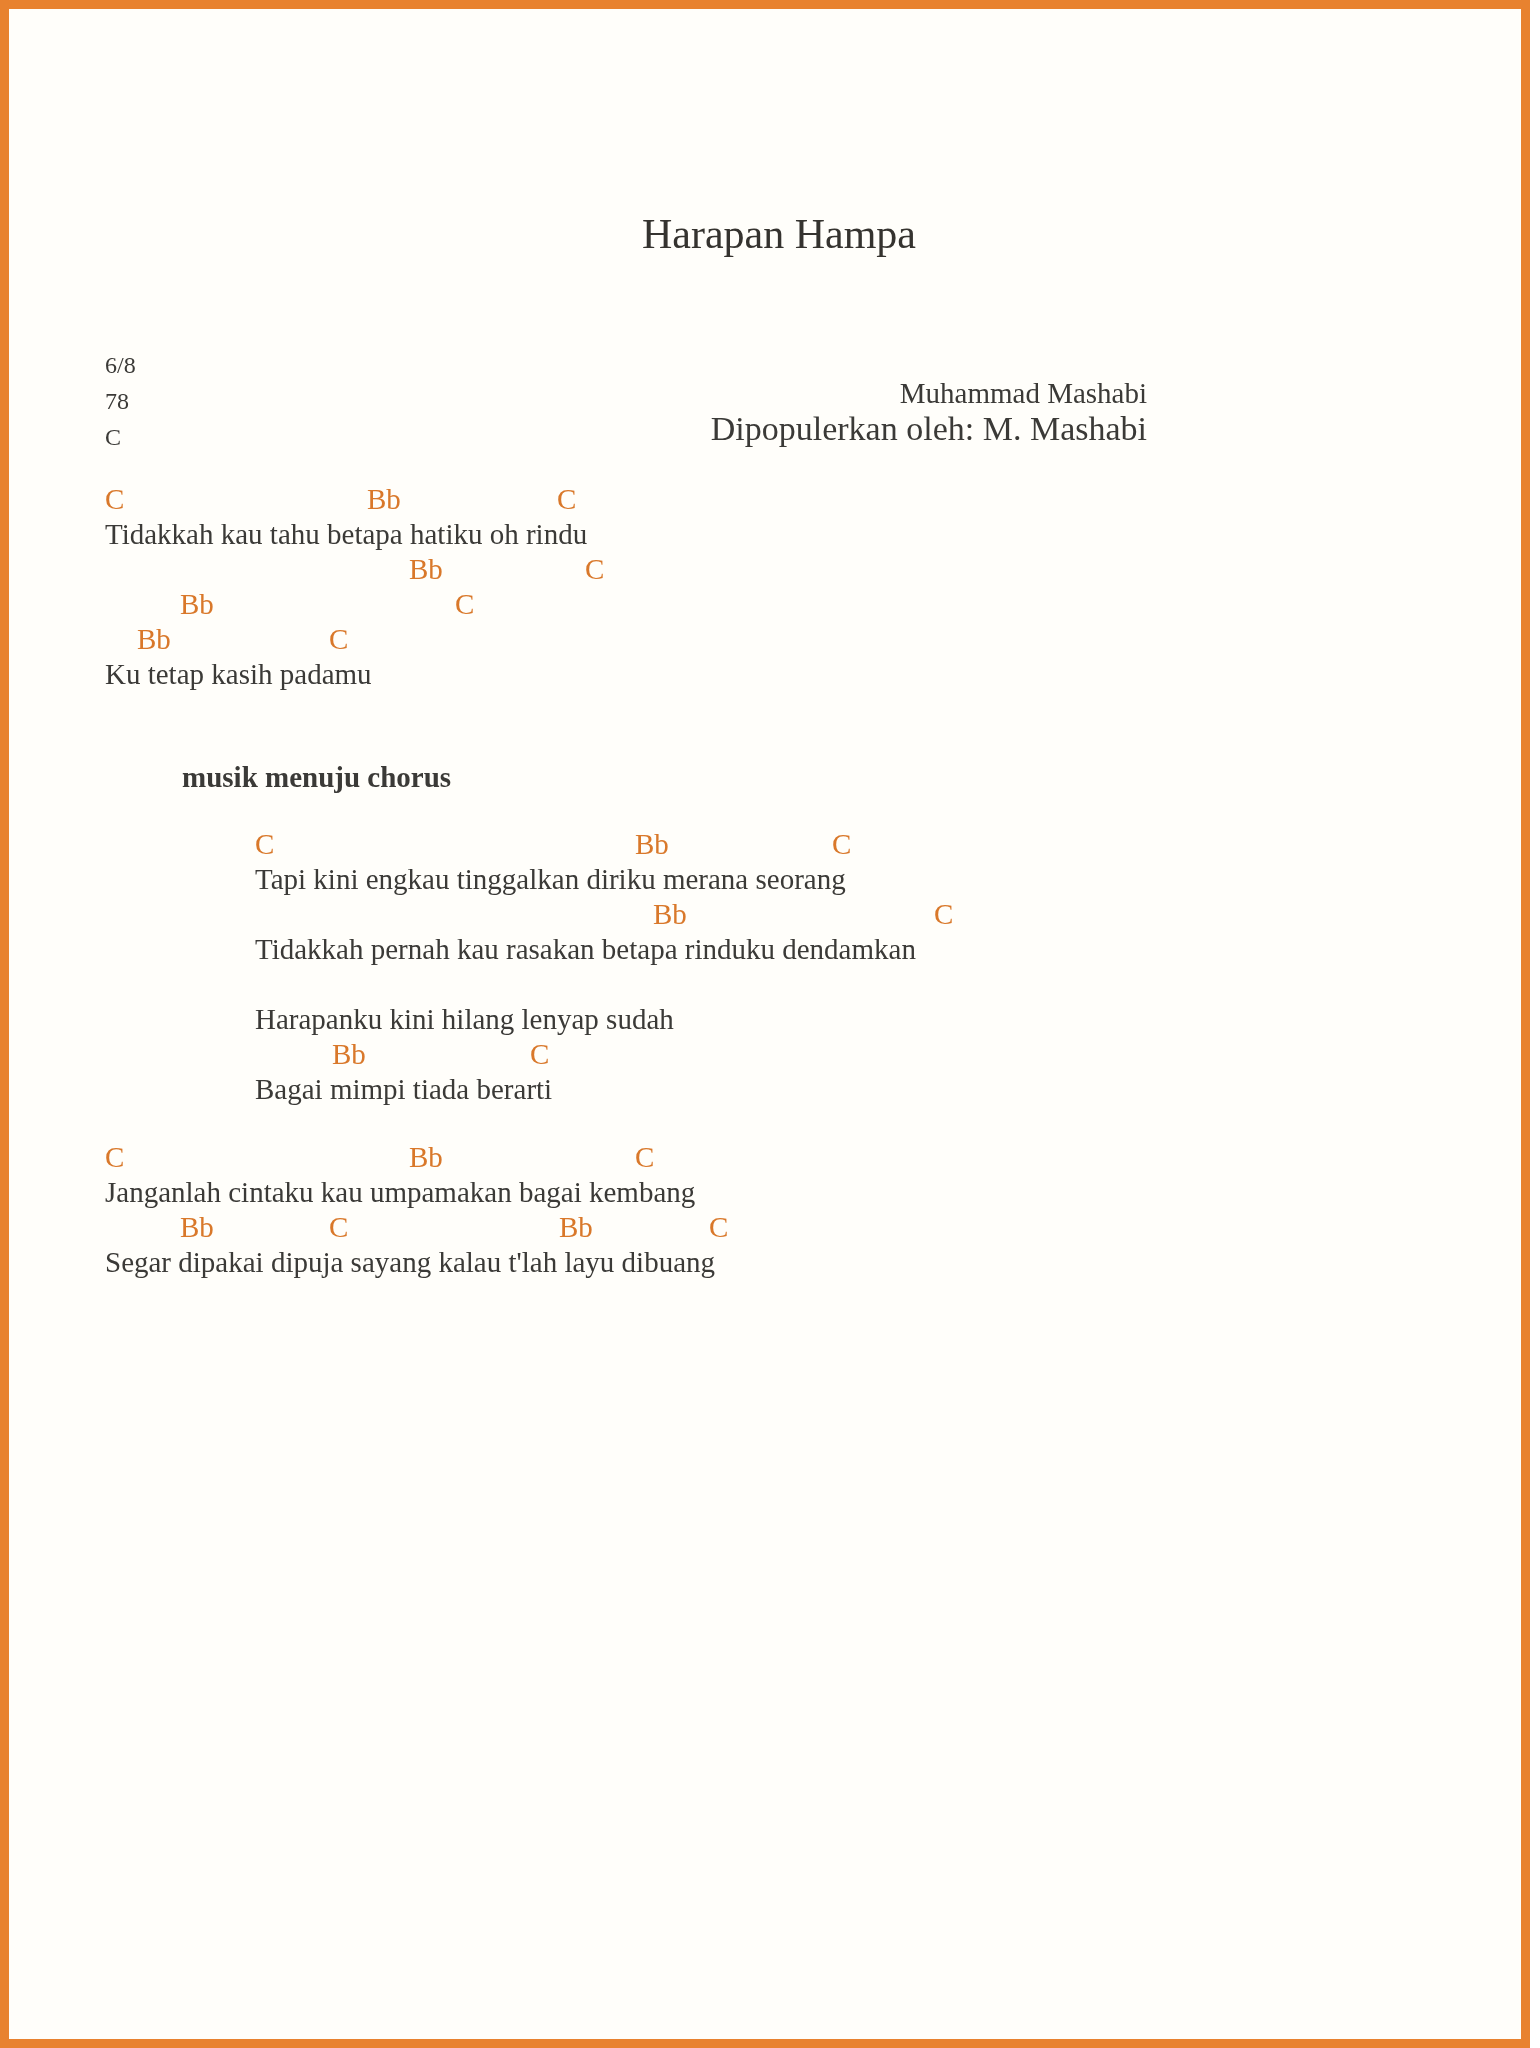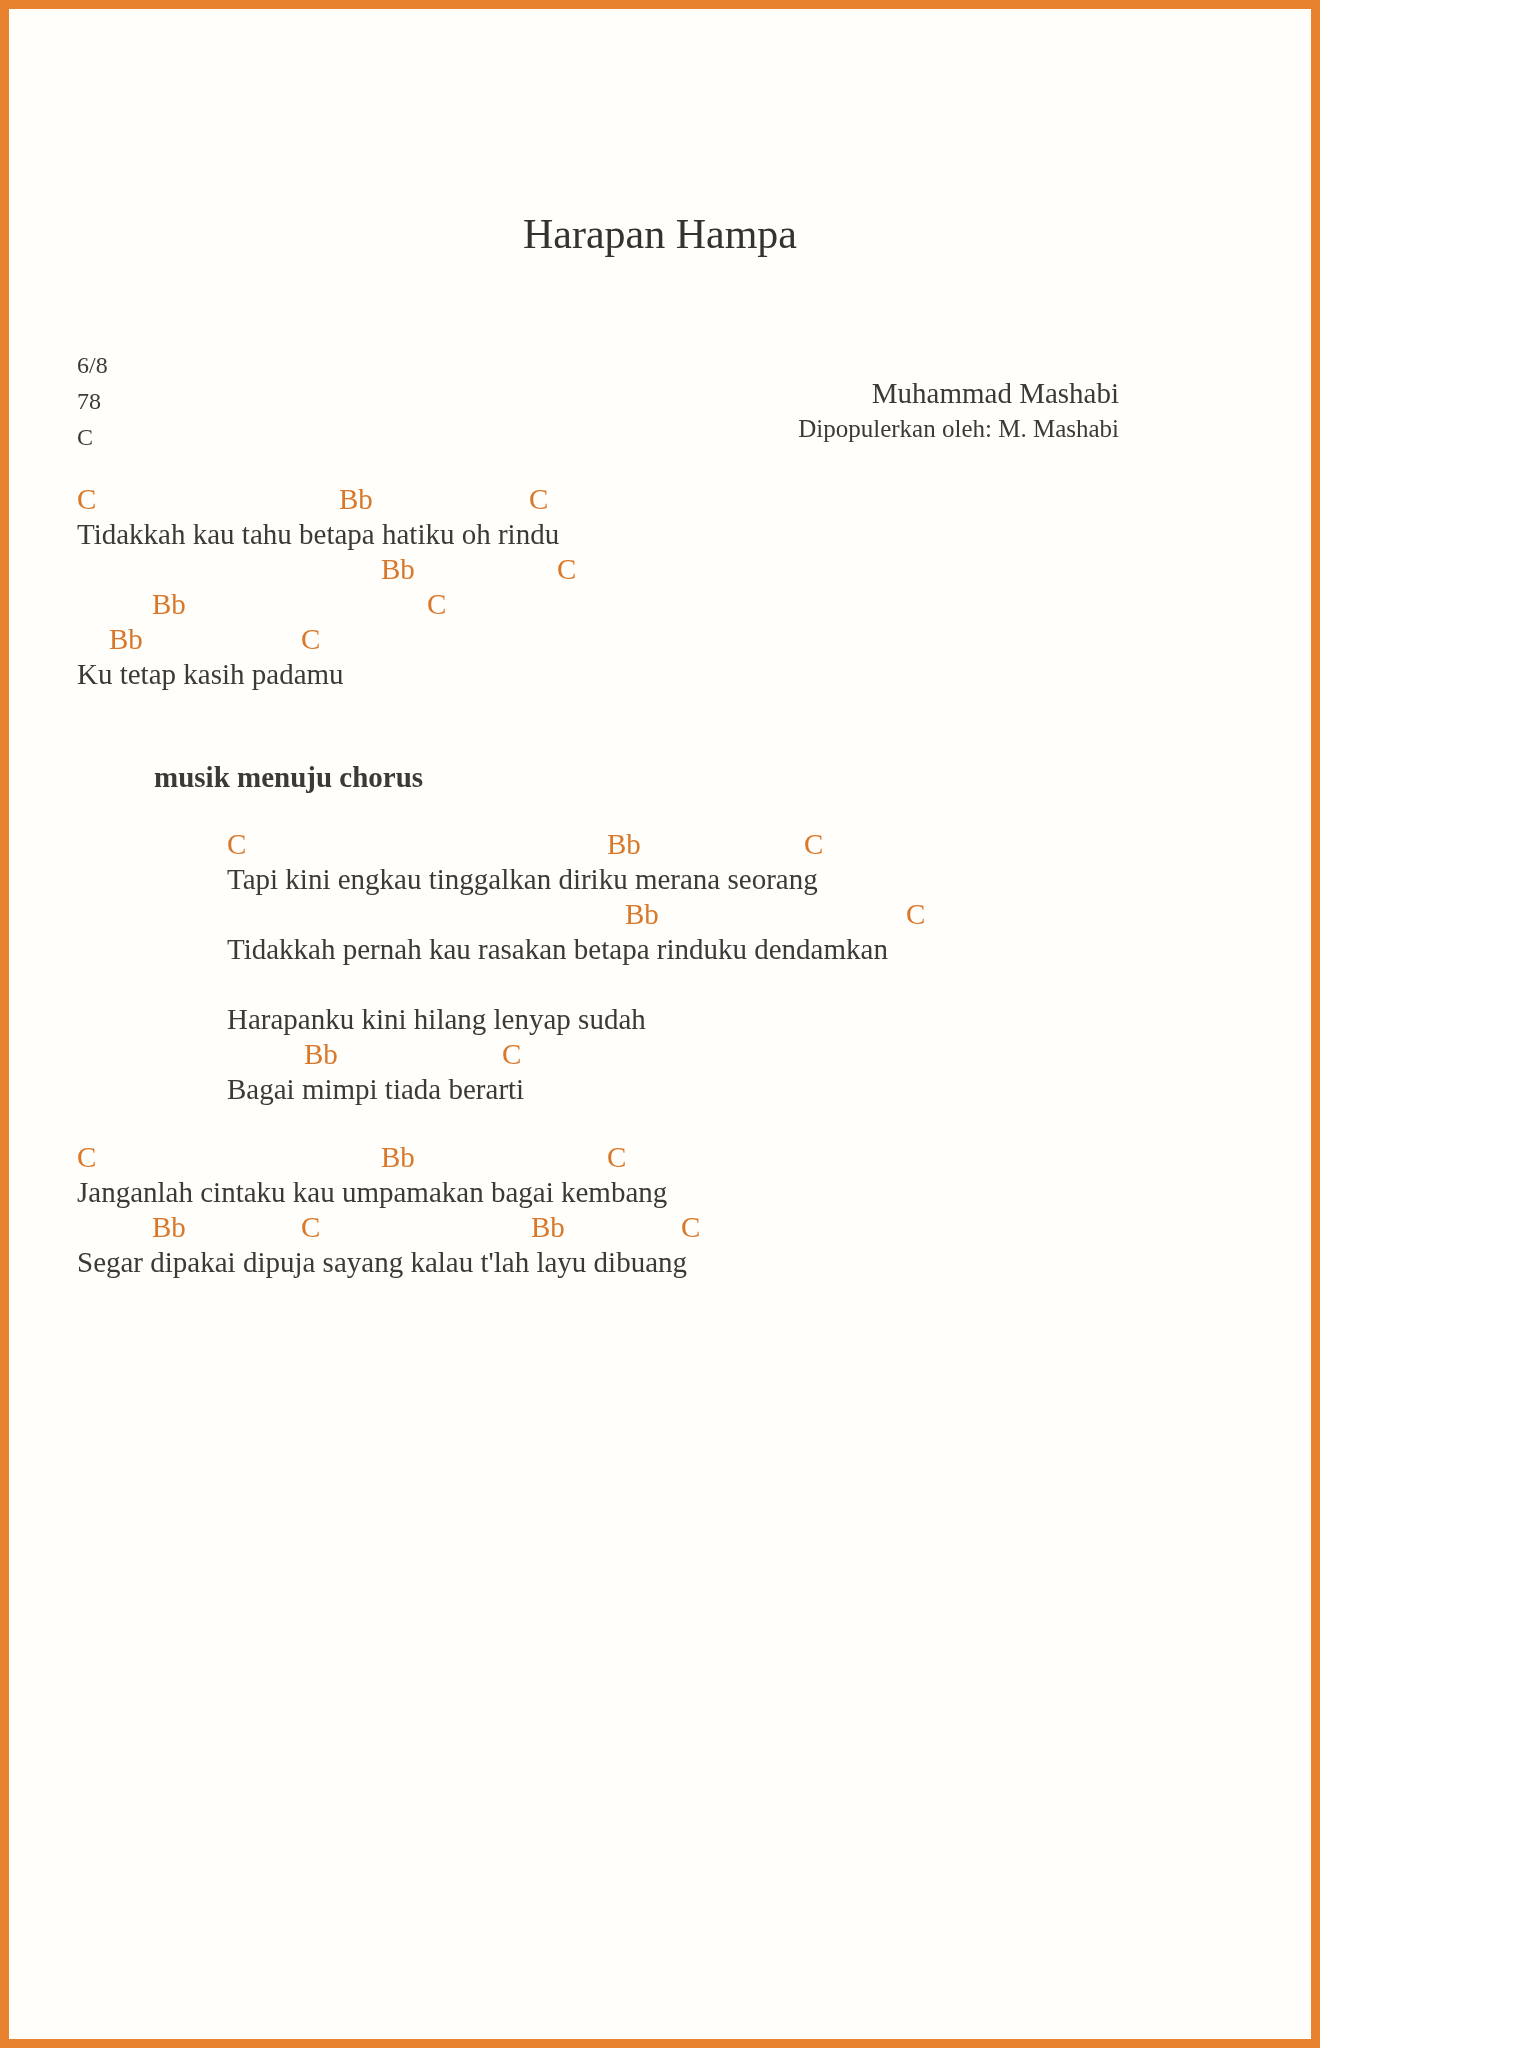--- a/index.html
+++ b/index.html
@@ -4,27 +4,28 @@
 <style>
   * { margin: 0; padding: 0; box-sizing: border-box; }
   html, body { background: #ffffff; }
   :root {
     --accent: #D9782A;
     --border: #E8822F;
     --text: #3B3A37;
   }
   .page {
     position: relative;
-    width: 1320px;
+    width: 1530px;
     height: 2048px;
     border: 9px solid var(--border);
     background: #FFFEFA;
     font-family: "Liberation Serif", serif;
     color: var(--text);
     overflow: hidden;
+    padding-left: 28px;
   }
   .content { padding: 0 68px; }
 
   .title {
     margin-top: 200px;
     text-align: center;
     font-size: 42px;
     line-height: 50px;
     font-weight: normal;
     color: #35332F;
@@ -36,21 +37,21 @@
     align-items: flex-start;
     margin-top: 88px;
     width: 1042px;
   }
   .meta-left .meta-line {
     font-size: 24px;
     line-height: 36px;
   }
   .meta-right { text-align: right; }
   .composer { font-size: 29px; line-height: 36px; margin-top: 28px; }
-  .popularized { font-size: 25px; line-height: 36px; }
+  .popularized { font-size: 34px; line-height: 36px; }
 
   .song { margin-top: 27px; }
 
   .section-note { margin-top: 68px; }
   .section-chorus { margin-top: 32px; }
   .section-verse-2 { margin-top: 33px; }
 
   .line { position: relative; }
   .chords {
     position: relative;

